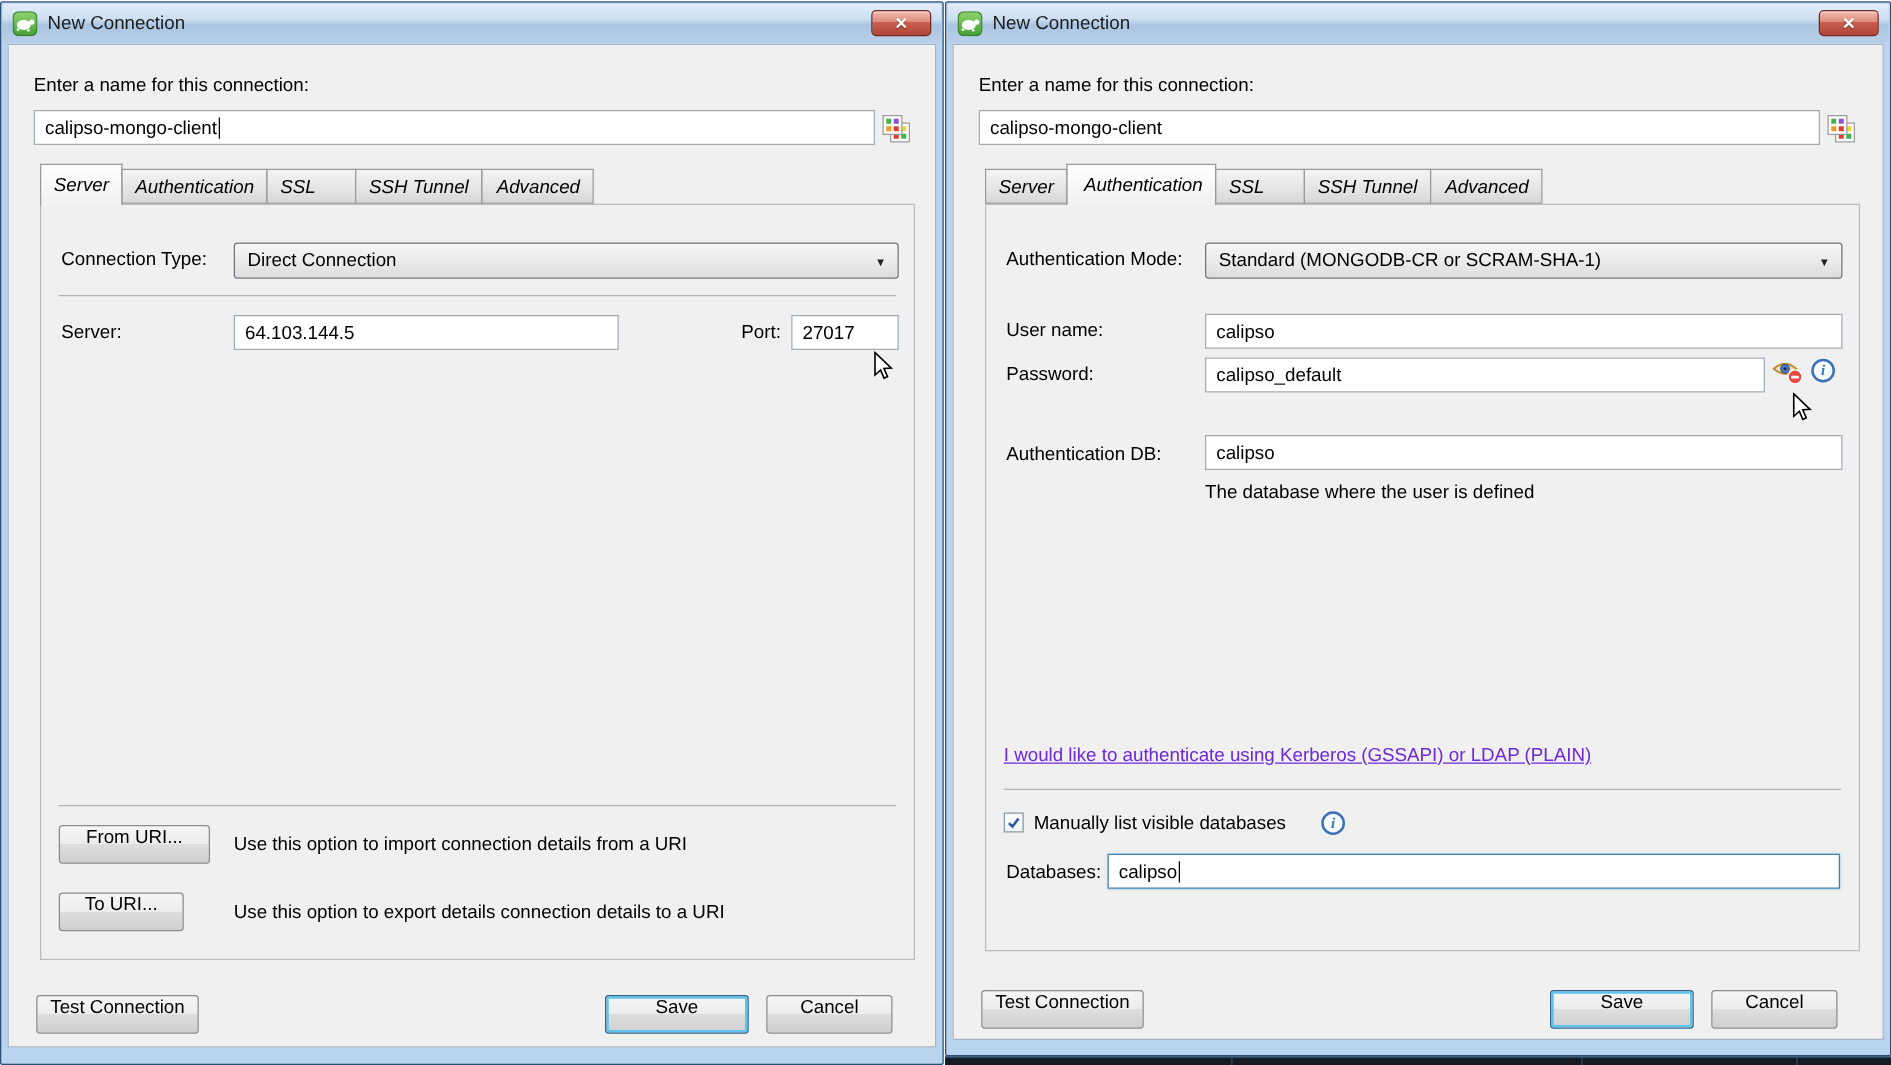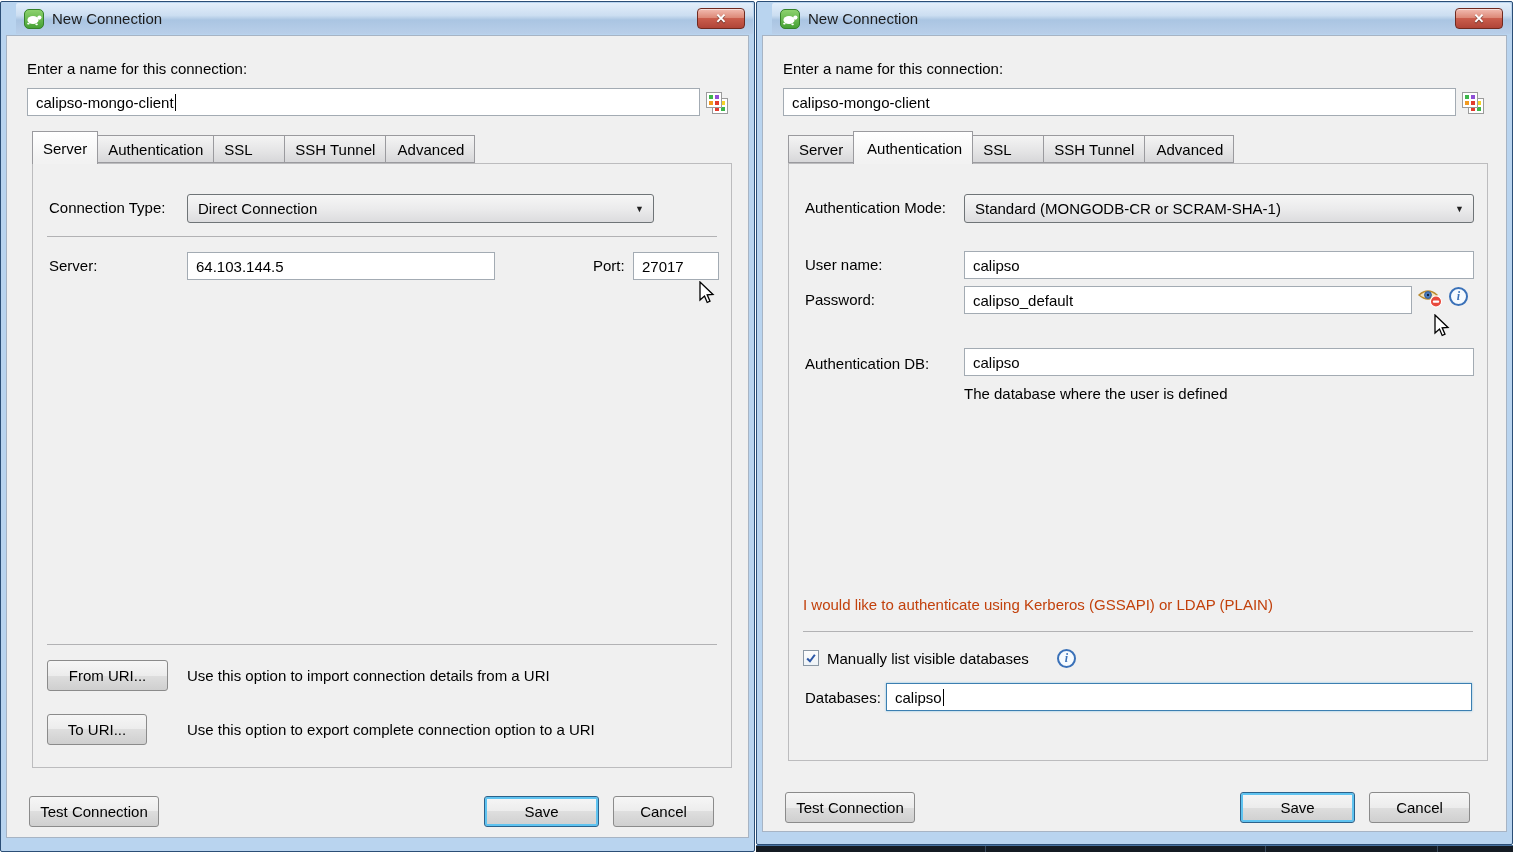--- a/index.html
+++ b/index.html
@@ -3,21 +3,21 @@
 <meta charset="utf-8">
 <style>
   * { margin:0; padding:0; box-sizing:border-box; }
   html,body { font-family:"Liberation Sans", sans-serif; background:#ffffff; }
   #stage { position:relative; width:1513px; height:852px; overflow:hidden; background:#ffffff; }
 
   
   .win { position:absolute; background:#b9d4ef; border:1px solid #2b4e76; border-radius:2px; }
   .titlebar { position:absolute; left:1px; right:1px; top:1px; height:31px;
     background:linear-gradient(180deg,#e3eefa 0%,#ccdef1 40%,#aac5e2 55%,#b9cfe9 100%);
-    display:flex; align-items:center; gap:8px; padding:0 8px; border-radius:2px 2px 0 0;margin-left:14px; }
+    display:flex; align-items:center; gap:8px; padding:0 8px; border-radius:2px 2px 0 0; }
   .title-text { font-size:15px; color:#1c1c1c; }
   .close-btn { margin-left:auto; width:48px; height:21px; border-radius:4px;
     border:1px solid #70291f;
     background:linear-gradient(180deg,#f2bcb1 0%,#dd8a79 45%,#cc5f4e 46%,#b04538 100%);
     box-shadow:inset 0 1px 0 rgba(255,255,255,.5);
     display:flex; align-items:center; justify-content:center;
     color:#fff; font-weight:bold; font-size:13px; text-shadow:0 1px 1px rgba(0,0,0,.5); cursor:pointer; }
   .win-body { position:absolute; left:5px; right:5px; top:33px; background:#f0f0f0; border:1px solid #a7b4c4; }
 
   .lbl { position:absolute; font-size:15px; color:#000; white-space:nowrap; }
@@ -28,34 +28,34 @@
   .field.focused { border:1px solid #3c7fb1; box-shadow:0 0 2px rgba(60,160,220,.6); }
   .caret { display:inline-block; width:1px; height:17px; background:#000; margin-left:1px; }
 
   .combo { position:absolute; height:29px; border:1px solid #6f7477; border-radius:3px;
     background:linear-gradient(180deg,#f6f6f6 0%,#eaeaeb 55%,#dcdcde 100%);
     display:flex; align-items:center; padding:0 26px 0 10px; font-size:15px; color:#000; cursor:pointer; }
   .combo .arrow { position:absolute; right:9px; top:50%; transform:translateY(-46%); font-size:9px; color:#222; }
 
   .btn { position:absolute; border:1px solid #8b8b8b; border-radius:3px;
     background:linear-gradient(180deg,#f6f6f6 0%,#ececec 50%,#dedede 50%,#cfcfcf 100%);
-    font-size:15px; color:#000; display:flex; align-items:center; justify-content:center; cursor:pointer; }
+    font-size:15px; color:#000; display:flex; justify-content:center; cursor:pointer; }
   .btn.default { border:1px solid #2c628b; box-shadow:inset 0 0 0 2px #5fc3f0; }
 
   .tabs { position:absolute; display:flex; align-items:flex-end; height:33px; z-index:3; }
   .tab { height:28px; margin-bottom:1px; display:flex; align-items:center; justify-content:center;
     border:1px solid #9a9a9e; background:linear-gradient(180deg,#f4f4f4 0%,#e4e4e5 60%,#d7d7d9 100%);
-    font-size:15px; color:#000; padding:0 10px; cursor:pointer; }
+    font-size:15px; color:#000; padding:0 10px; cursor:pointer;font-style:italic; }
   .tab + .tab { margin-left:-1px;justify-content:flex-end; }
   .tab.active { height:33px; margin-bottom:0; background:linear-gradient(180deg,#ffffff 0%,#f2f2f2 90%);
     border-bottom:none; z-index:4; }
   .panel { position:absolute; border:1px solid #bcbcbe; background:#f0f0f0; }
   .sep { position:absolute; height:1px; background:#b2b2b4; }
 
-  .link { position:absolute; font-size:15px; color:#c2410c; cursor:pointer; white-space:nowrap; }
+  .link { position:absolute; font-size:15px; color:#6d28d9; text-decoration:underline; cursor:pointer; white-space:nowrap; }
 
   .checkbox { position:absolute; width:16px; height:16px; border:1px solid #8b98a5;
     background:linear-gradient(180deg,#fdfdfd,#eef3f7); display:flex; align-items:center; justify-content:center; cursor:pointer; }
 
   .info-icon { position:absolute; width:19px; height:19px; border:2px solid #3a71b8; border-radius:50%;
     color:#3a71b8; font:italic bold 12px "Liberation Serif", serif;
     display:flex; align-items:center; justify-content:center; background:#f6fbff; cursor:pointer; }
 
   .icon-btn { position:absolute; cursor:pointer; }
   .cursor { position:absolute; z-index:50; pointer-events:none; }
@@ -130,21 +130,21 @@
         <div class="tab" style="min-width:98px">
             <span>SSH Tunnel</span>
           </div>
         <div class="tab" style="min-width:90px">
             <span>Advanced</span>
           </div>
       </div>
 
       <div class="panel" style="left:25px;top:127px;width:700px;height:605px">
         <div class="lbl" style="left:16px;top:35px">Connection Type:</div>
-        <div class="combo" style="left:154px;top:30px;width:467px">
+        <div class="combo" style="left:154px;top:30px;width:532px">
           <span>Direct Connection</span>
           <span class="arrow">▼</span>
         </div>
         <div class="sep" style="left:14px;right:14px;top:72px"></div>
 
         <div class="lbl" style="left:16px;top:93px">Server:</div>
         <div class="field" style="left:154px;top:88px;width:308px">
             <span>64.103.144.5</span>
           </div>
         <div class="lbl" style="left:560px;top:93px">Port:</div>
@@ -153,21 +153,21 @@
           </div>
 
         <div class="sep" style="left:14px;right:14px;top:480px"></div>
         <div class="btn" style="left:14px;top:496px;width:121px;height:31px">
             <span>From URI...</span>
           </div>
         <div class="help" style="left:154px;top:503px">Use this option to import connection details from a URI</div>
         <div class="btn" style="left:14px;top:550px;width:100px;height:31px">
             <span>To URI...</span>
           </div>
-        <div class="help" style="left:154px;top:557px">Use this option to export complete connection option to a URI</div>
+        <div class="help" style="left:154px;top:557px">Use this option to export details connection details to a URI</div>
       </div>
 
       <div class="btn" style="left:22px;top:760px;width:130px;height:31px">
           <span>Test Connection</span>
         </div>
       <div class="btn default" style="left:477px;top:760px;width:115px;height:31px">
           <span>Save</span>
         </div>
       <div class="btn" style="left:606px;top:760px;width:101px;height:31px">
           <span>Cancel</span>

